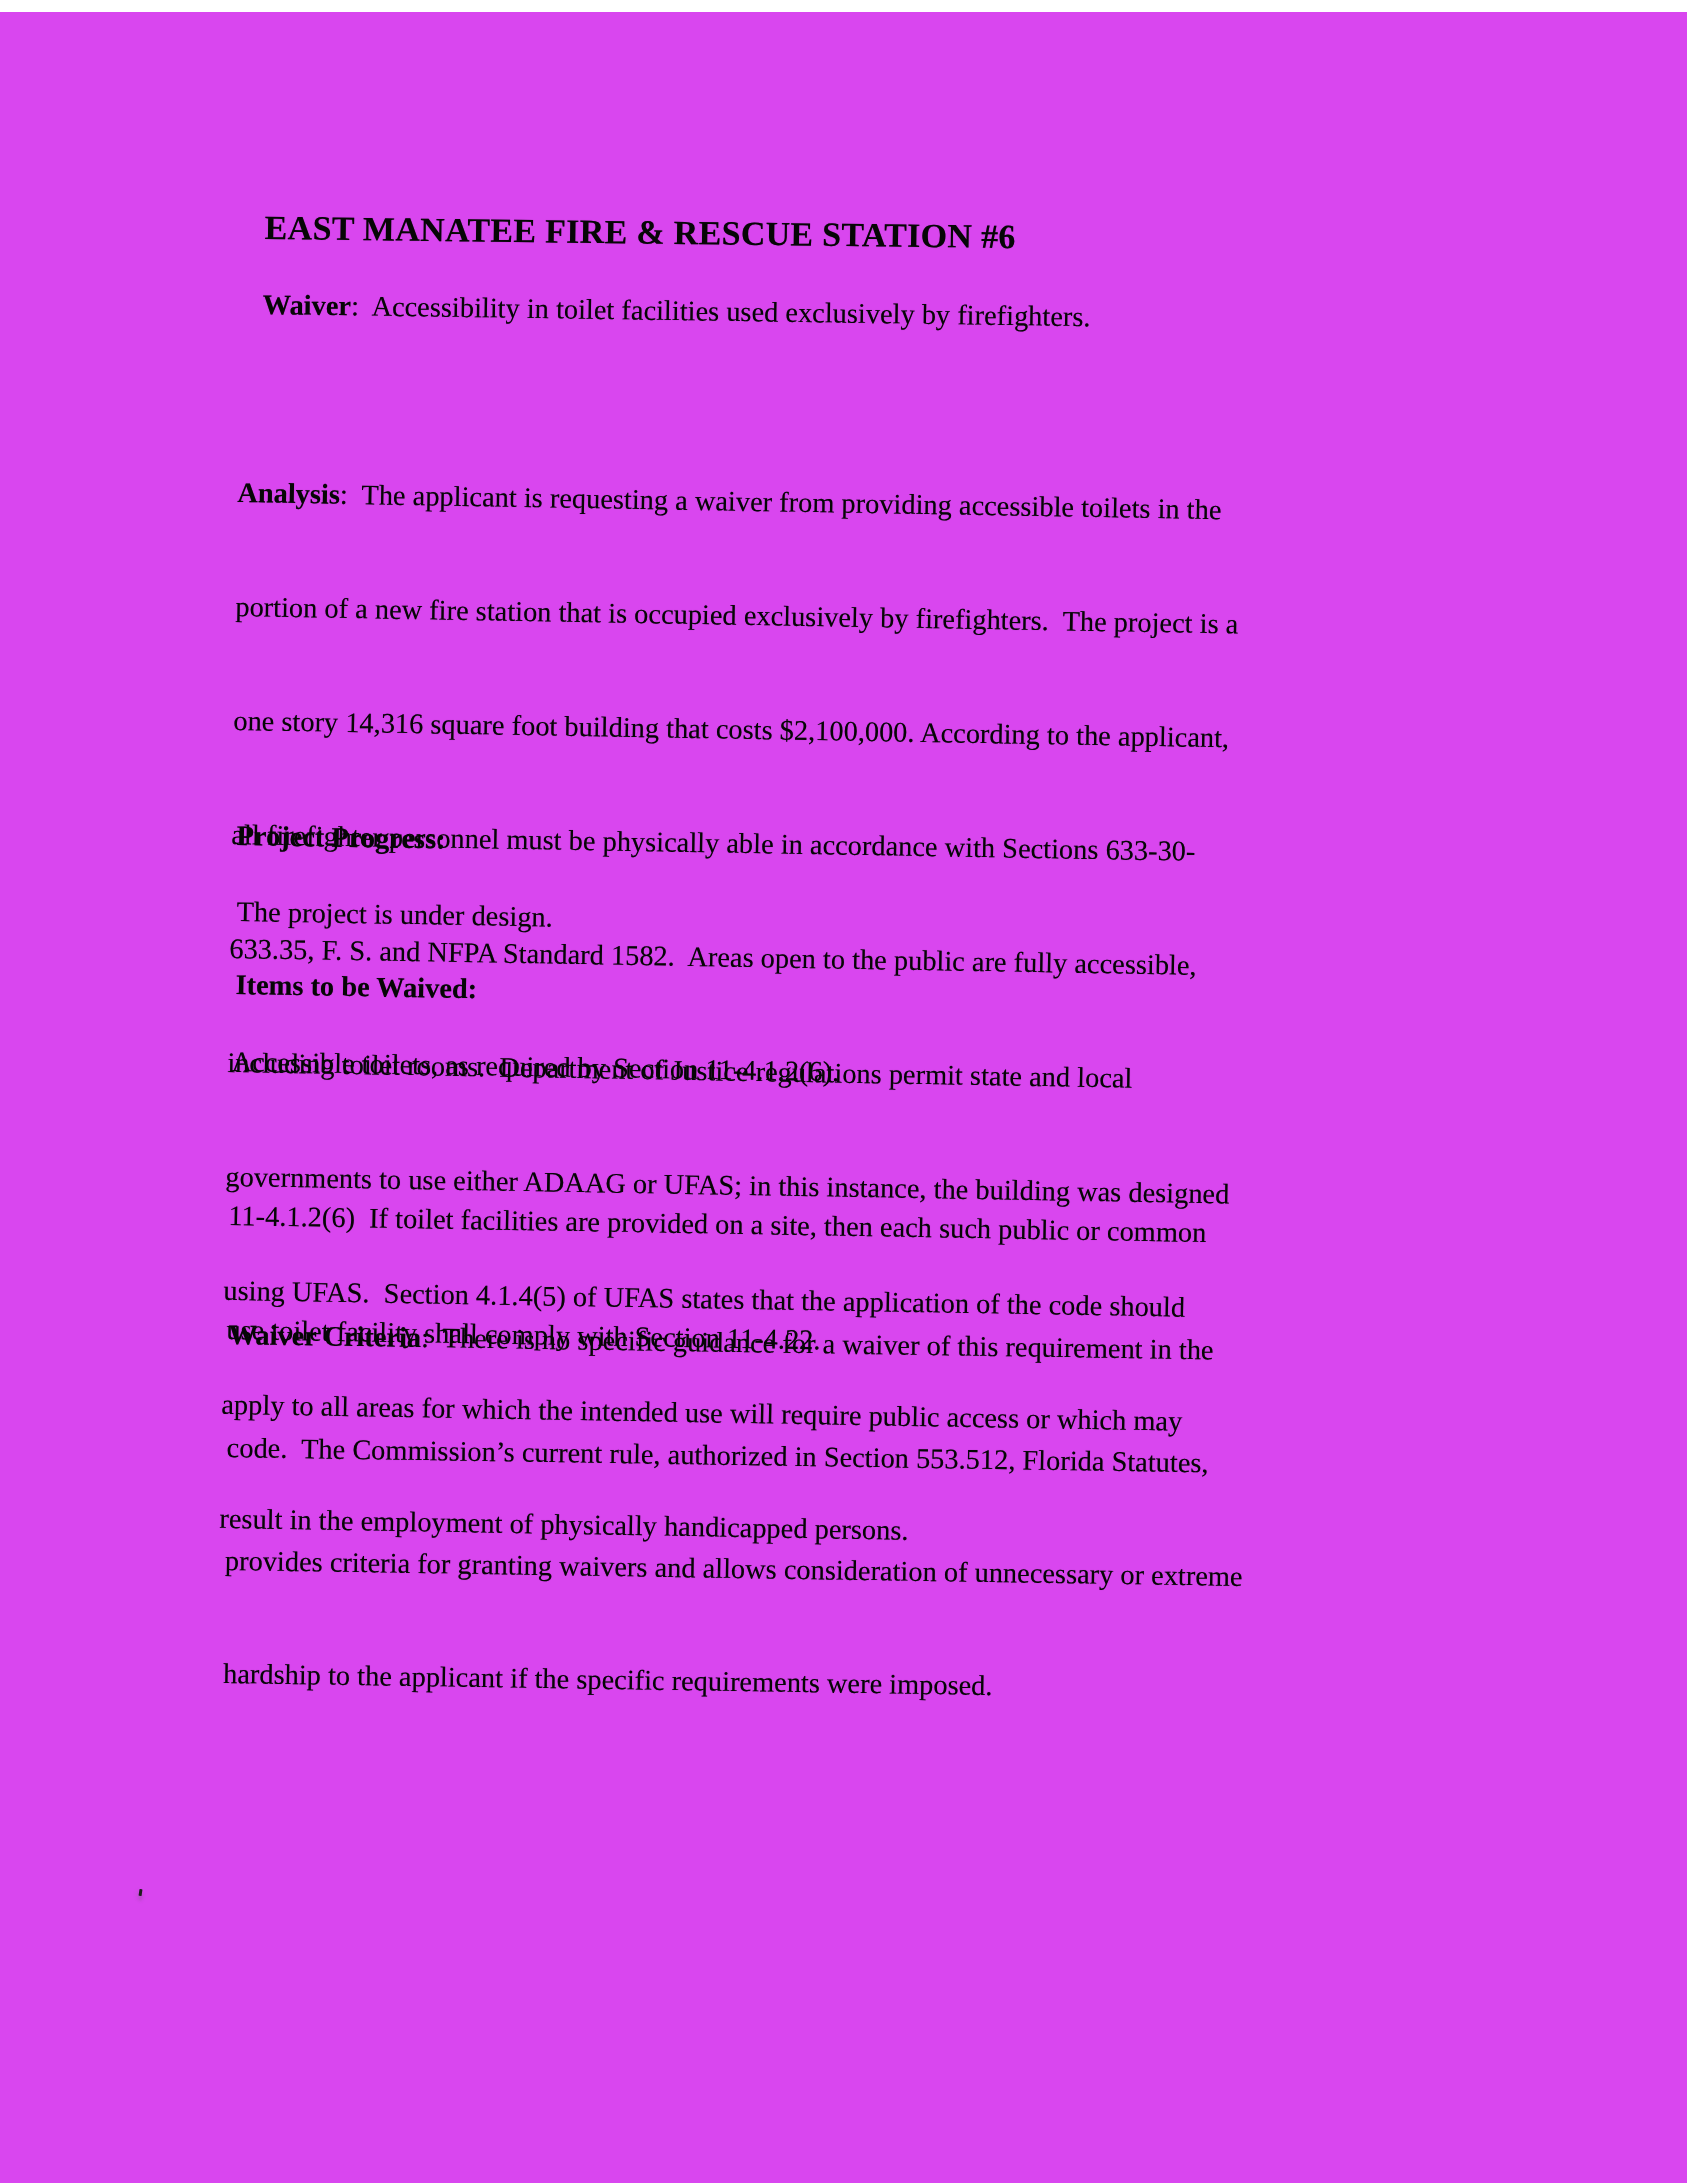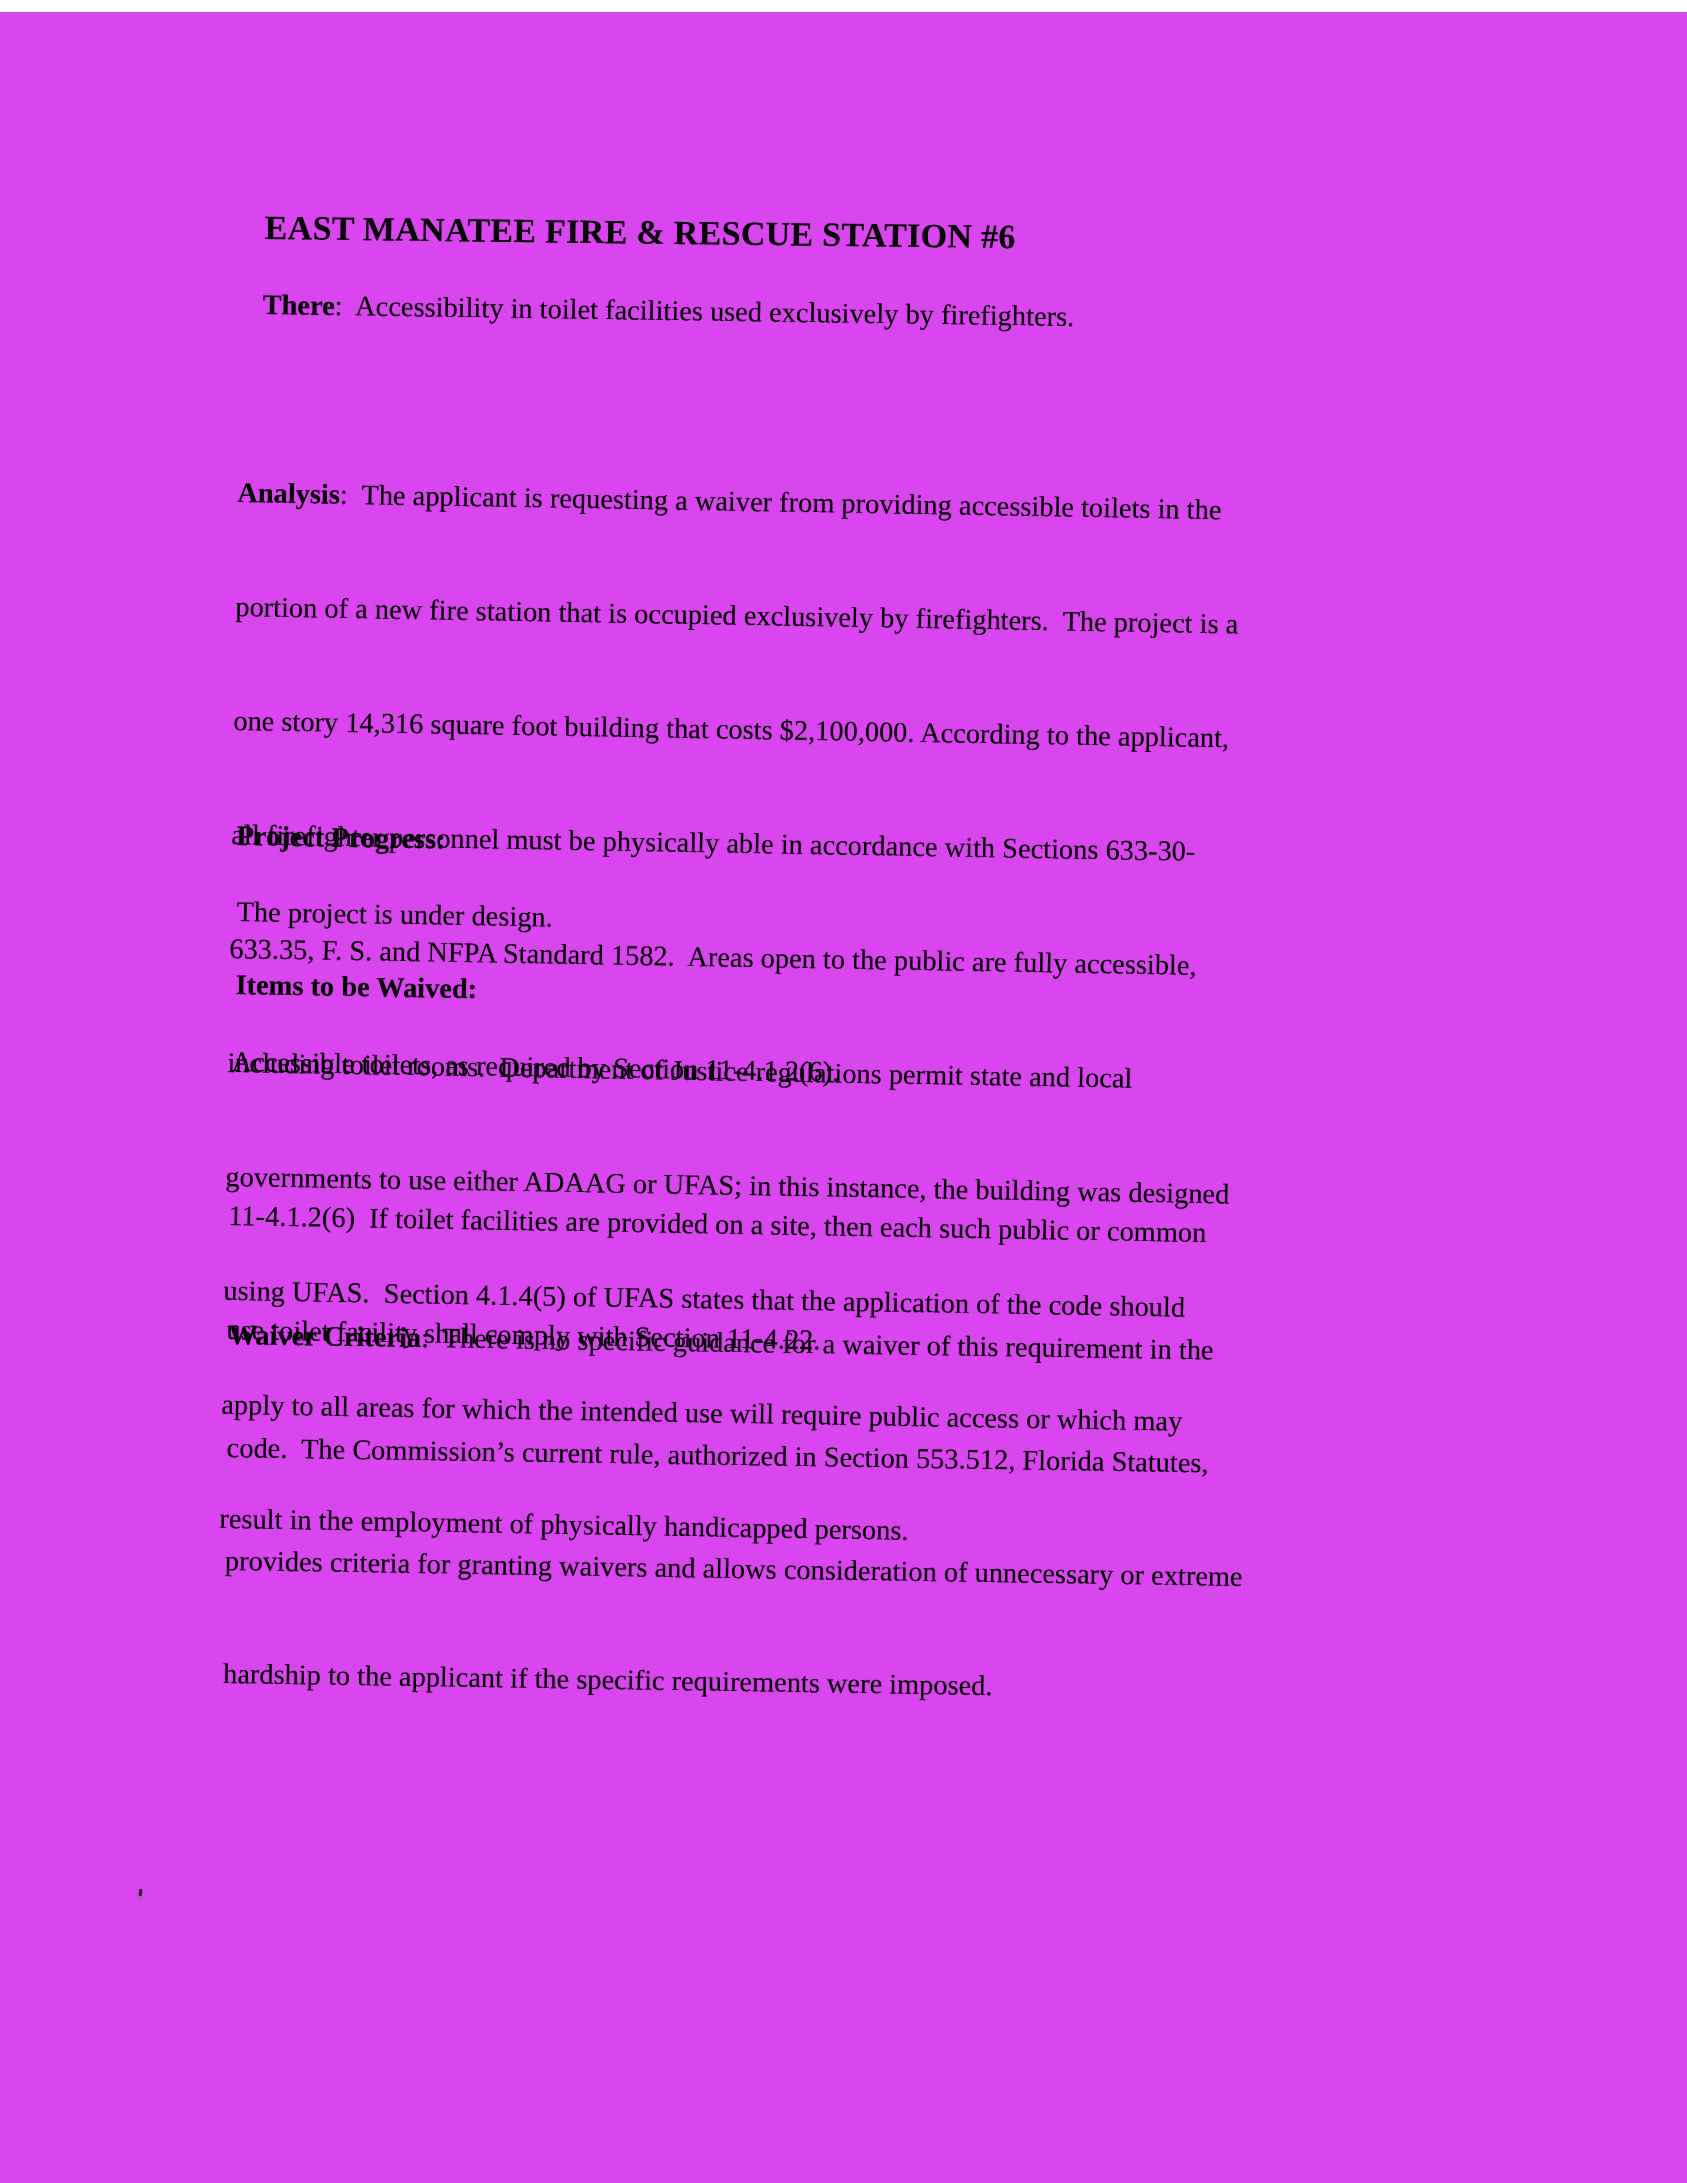--- a/index.html
+++ b/index.html
@@ -56,21 +56,21 @@
   .code-block     { left: 230px; top: 1109px; transform: rotate(1.0deg); }
   .waiver-block   { left: 230px; top: 1228px; transform: rotate(0.9deg); }
 </style>
 </head>
 <body>
 
 <div class="page">
 
   <div class="block title-block">EAST MANATEE FIRE &amp; RESCUE STATION #6</div>
 
-  <div class="block issue-block"><span class="b">There</span><span>:  Accessibility in toilet facilities used exclusively by firefighters.</span></div>
+  <div class="block issue-block"><span class="b">Waiver</span><span>:  Accessibility in toilet facilities used exclusively by firefighters.</span></div>
 
   <div class="block analysis-block">
     <span class="ln"><span class="b">Analysis</span><span>:  The applicant is requesting a waiver from providing accessible toilets in the</span></span>
     <span class="ln">portion of a new fire station that is occupied exclusively by firefighters.  The project is a</span>
     <span class="ln">one story 14,316 square foot building that costs $2,100,000. According to the applicant,</span>
     <span class="ln">all firefighter personnel must be physically able in accordance with Sections 633-30-</span>
     <span class="ln">633.35, F. S. and NFPA Standard 1582.  Areas open to the public are fully accessible,</span>
     <span class="ln">including toilet rooms.  Department of Justice regulations permit state and local</span>
     <span class="ln">governments to use either ADAAG or UFAS; in this instance, the building was designed</span>
     <span class="ln">using UFAS.  Section 4.1.4(5) of UFAS states that the application of the code should</span>

